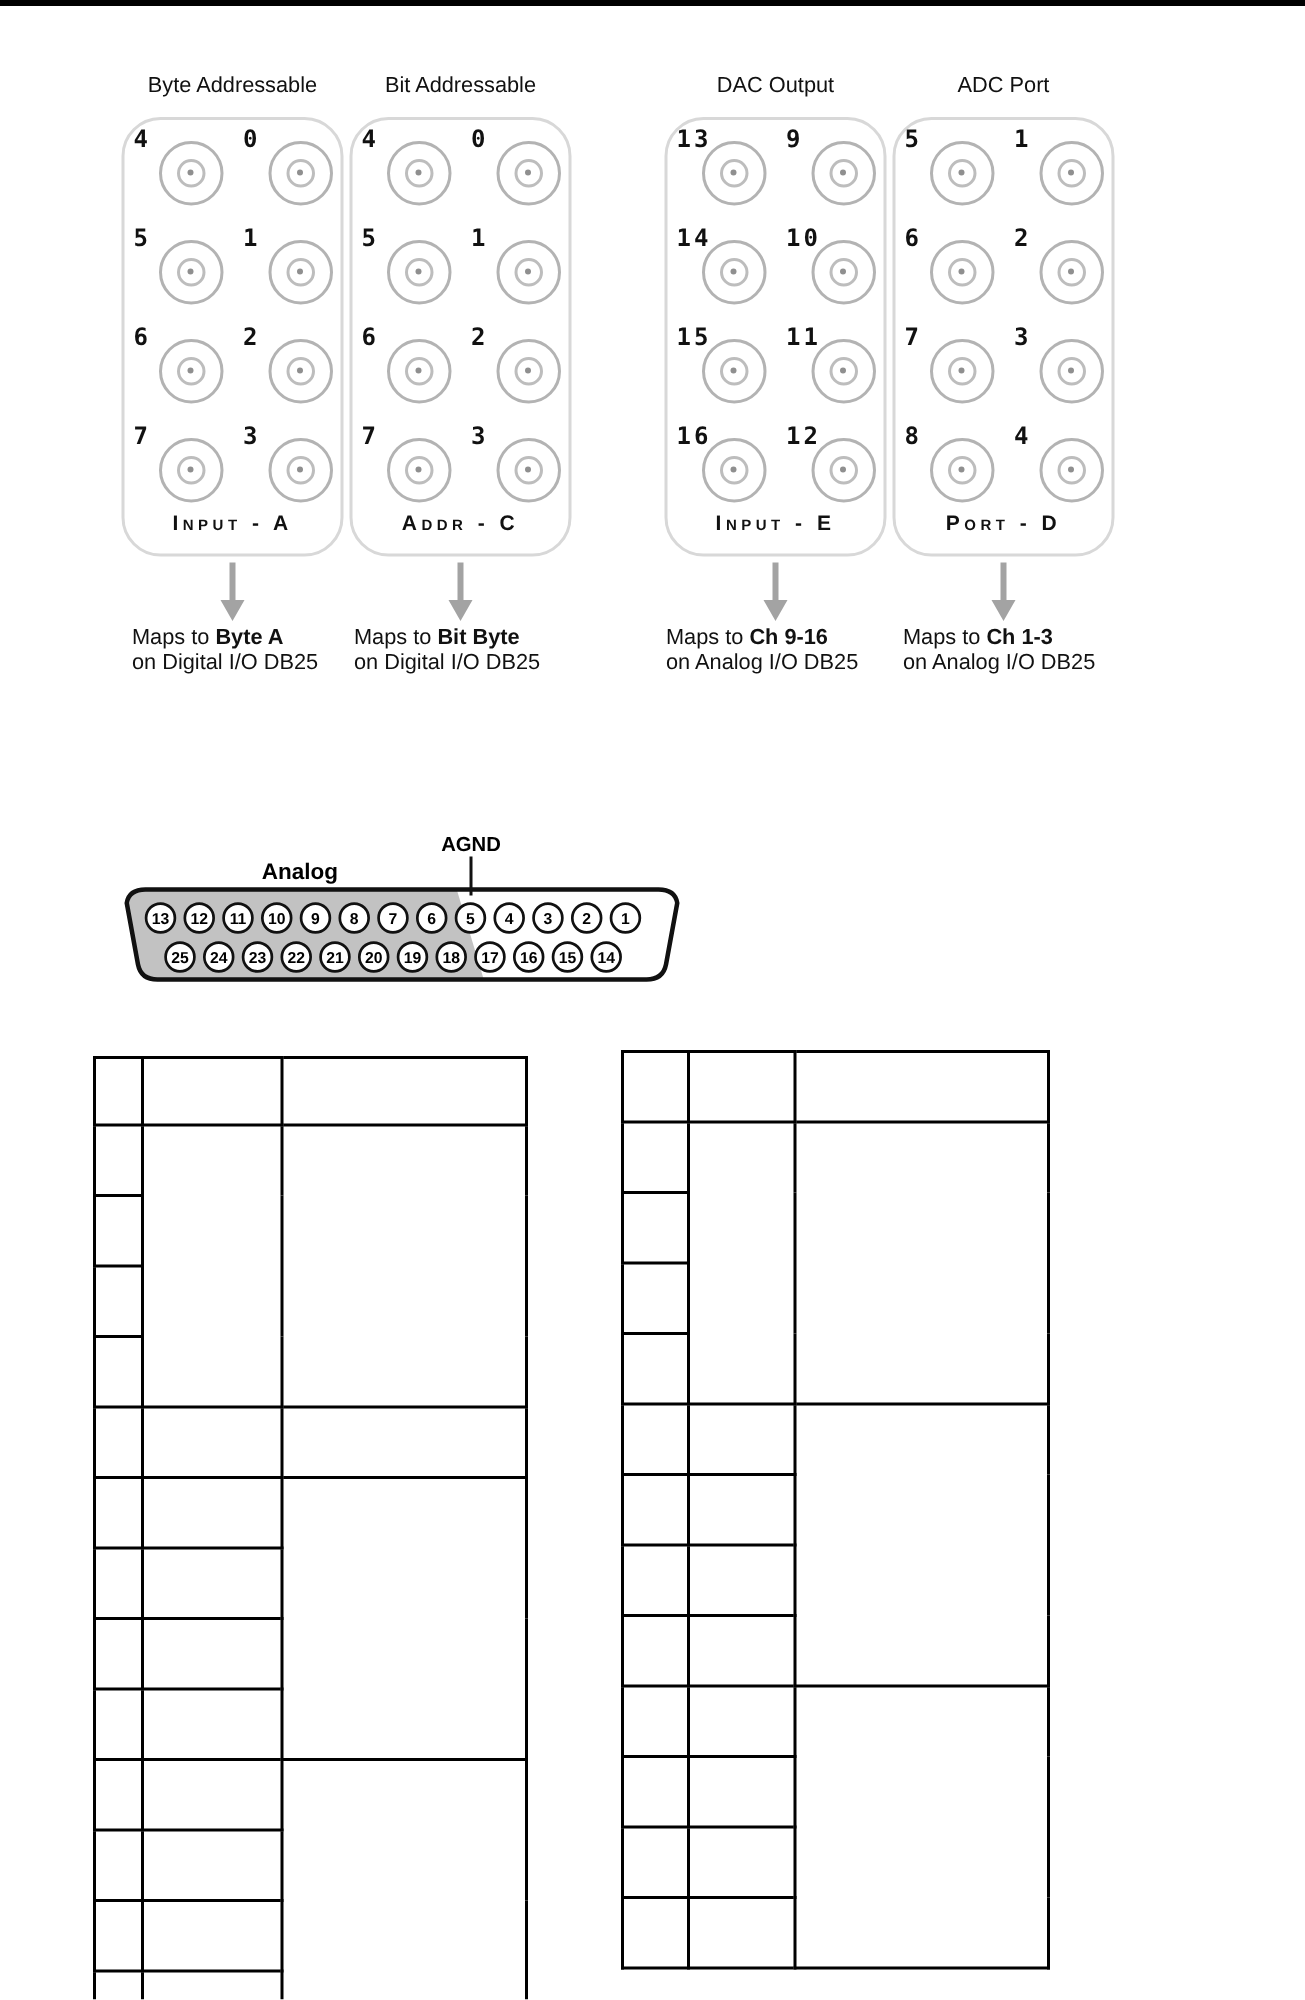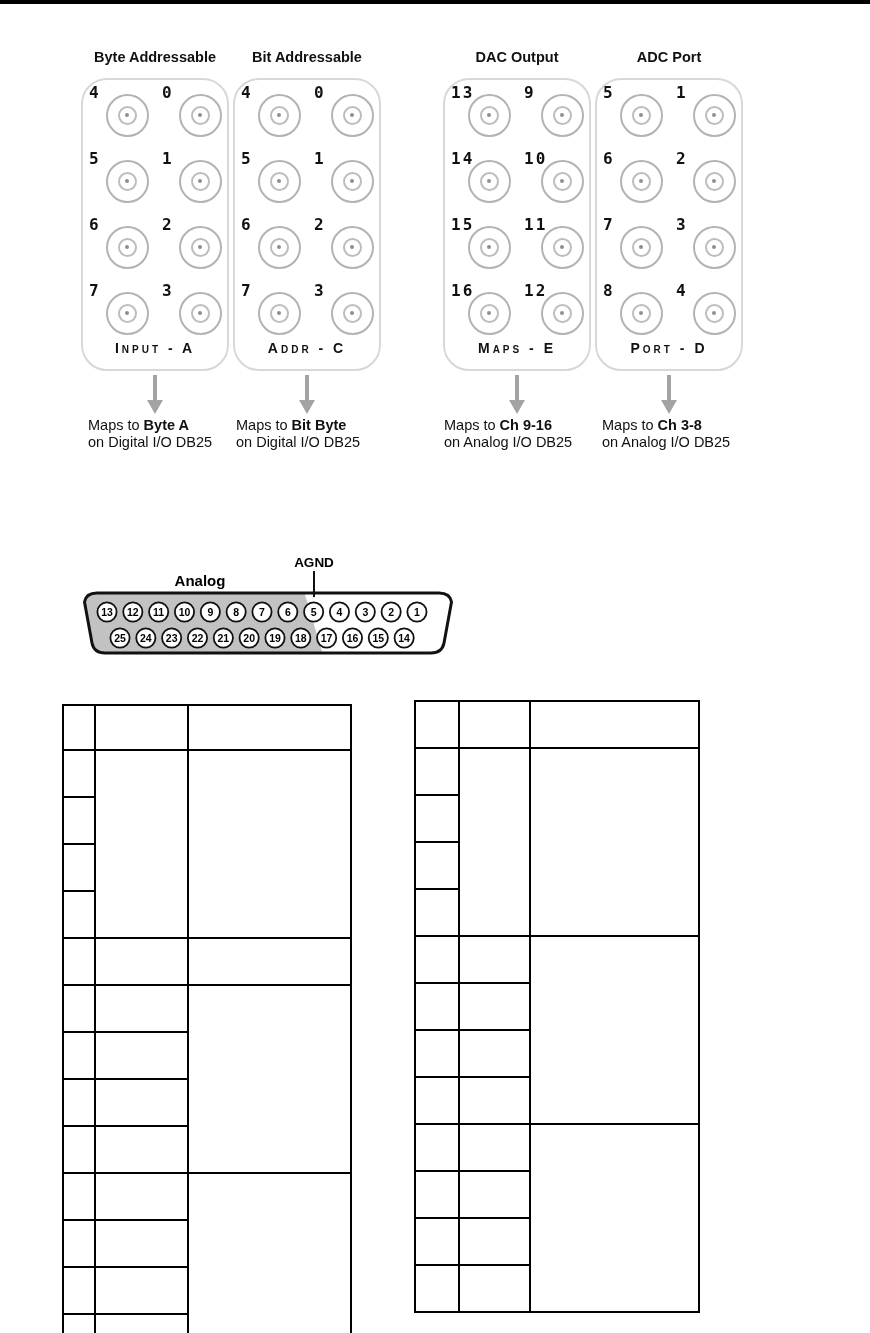--- a/index.html
+++ b/index.html
@@ -2,21 +2,21 @@
 <html><head>
 <meta charset="utf-8">
 <style>
   html,body{margin:0;padding:0;background:#fff;}
   #page{position:relative;width:870px;height:1333px;background:#fff;overflow:hidden;
         font-family:"Liberation Sans",sans-serif;color:#111;}
   .top-rule{position:absolute;left:0;top:0;width:870px;height:4px;background:#000;}
 
   
   .panel-title{position:absolute;top:49px;width:148px;text-align:center;
-               font-weight:bold;font-size:14.5px;white-space:nowrap;}
+               font-weight:normal;font-size:14.5px;white-space:nowrap;}
   .panel{position:absolute;top:78px;width:148px;height:293px;box-sizing:border-box;
          border:2px solid #d8d8d8;border-radius:26px;background:#fff;}
   .bnc{position:absolute;width:43px;height:43px;box-sizing:border-box;
        border:2px solid #b3b3b3;border-radius:50%;}
   .bnc::before{content:"";position:absolute;inset:0;margin:auto;width:19px;height:19px;
        box-sizing:border-box;border:2px solid #bdbdbd;border-radius:50%;}
   .bnc::after{content:"";position:absolute;inset:0;margin:auto;width:4px;height:4px;
        background:#8f8f8f;border-radius:50%;}
   .bnc-num{position:absolute;font-family:"DejaVu Sans Mono",monospace;font-weight:bold;
        font-size:16px;letter-spacing:2px;line-height:16px;white-space:nowrap;}
@@ -110,21 +110,21 @@
         <div class="bnc-num" style="left: 79px; top: 71px;">10</div>
         <div class="bnc" style="left: 95.5px; top: 79.5px;"></div>
         <div class="bnc-num" style="left: 6px; top: 137px;">15</div>
         <div class="bnc" style="left: 22.5px; top: 145.5px;"></div>
         <div class="bnc-num" style="left: 79px; top: 137px;">11</div>
         <div class="bnc" style="left: 95.5px; top: 145.5px;"></div>
         <div class="bnc-num" style="left: 6px; top: 203px;">16</div>
         <div class="bnc" style="left: 22.5px; top: 211.5px;"></div>
         <div class="bnc-num" style="left: 79px; top: 203px;">12</div>
         <div class="bnc" style="left: 95.5px; top: 211.5px;"></div>
-        <div class="port-label">Maps - E</div>
+        <div class="port-label">Input - E</div>
       </div>
       <div class="arrow" style="left: 509px;"></div>
       <div class="maps" style="left: 444px;">
         <div><span class="pre">Maps to</span><b>Ch 9-16</b></div>
         <div>on Analog I/O DB25</div>
       </div>
       <div class="panel-title" style="left: 595px;">ADC Port</div>
       <div class="panel" style="left: 595px;">
         <div class="bnc-num" style="left: 6px; top: 5px;">5</div>
         <div class="bnc" style="left: 22.5px; top: 13.5px;"></div>
@@ -139,21 +139,21 @@
         <div class="bnc-num" style="left: 79px; top: 137px;">3</div>
         <div class="bnc" style="left: 95.5px; top: 145.5px;"></div>
         <div class="bnc-num" style="left: 6px; top: 203px;">8</div>
         <div class="bnc" style="left: 22.5px; top: 211.5px;"></div>
         <div class="bnc-num" style="left: 79px; top: 203px;">4</div>
         <div class="bnc" style="left: 95.5px; top: 211.5px;"></div>
         <div class="port-label">Port - D</div>
       </div>
       <div class="arrow" style="left: 661px;"></div>
       <div class="maps" style="left: 602px;">
-        <div><span class="pre">Maps to</span><b>Ch 3-8</b></div>
+        <div><span class="pre">Maps to</span><b>Ch 1-3</b></div>
         <div>on Analog I/O DB25</div>
       </div>
     </div>
 
   <div id="db25-wrap">
     <svg id="db25-svg" width="385" height="115" viewBox="75 548 385 115">
       <defs>
         <clipPath id="dsubclip">
           <path d="M 97 593 L 439 593 Q 450 593 451.5 602 L 444 643 Q 442 653 431 653
                    L 105 653 Q 94 653 92 643 L 84.5 602 Q 86 593 97 593 Z"></path>

